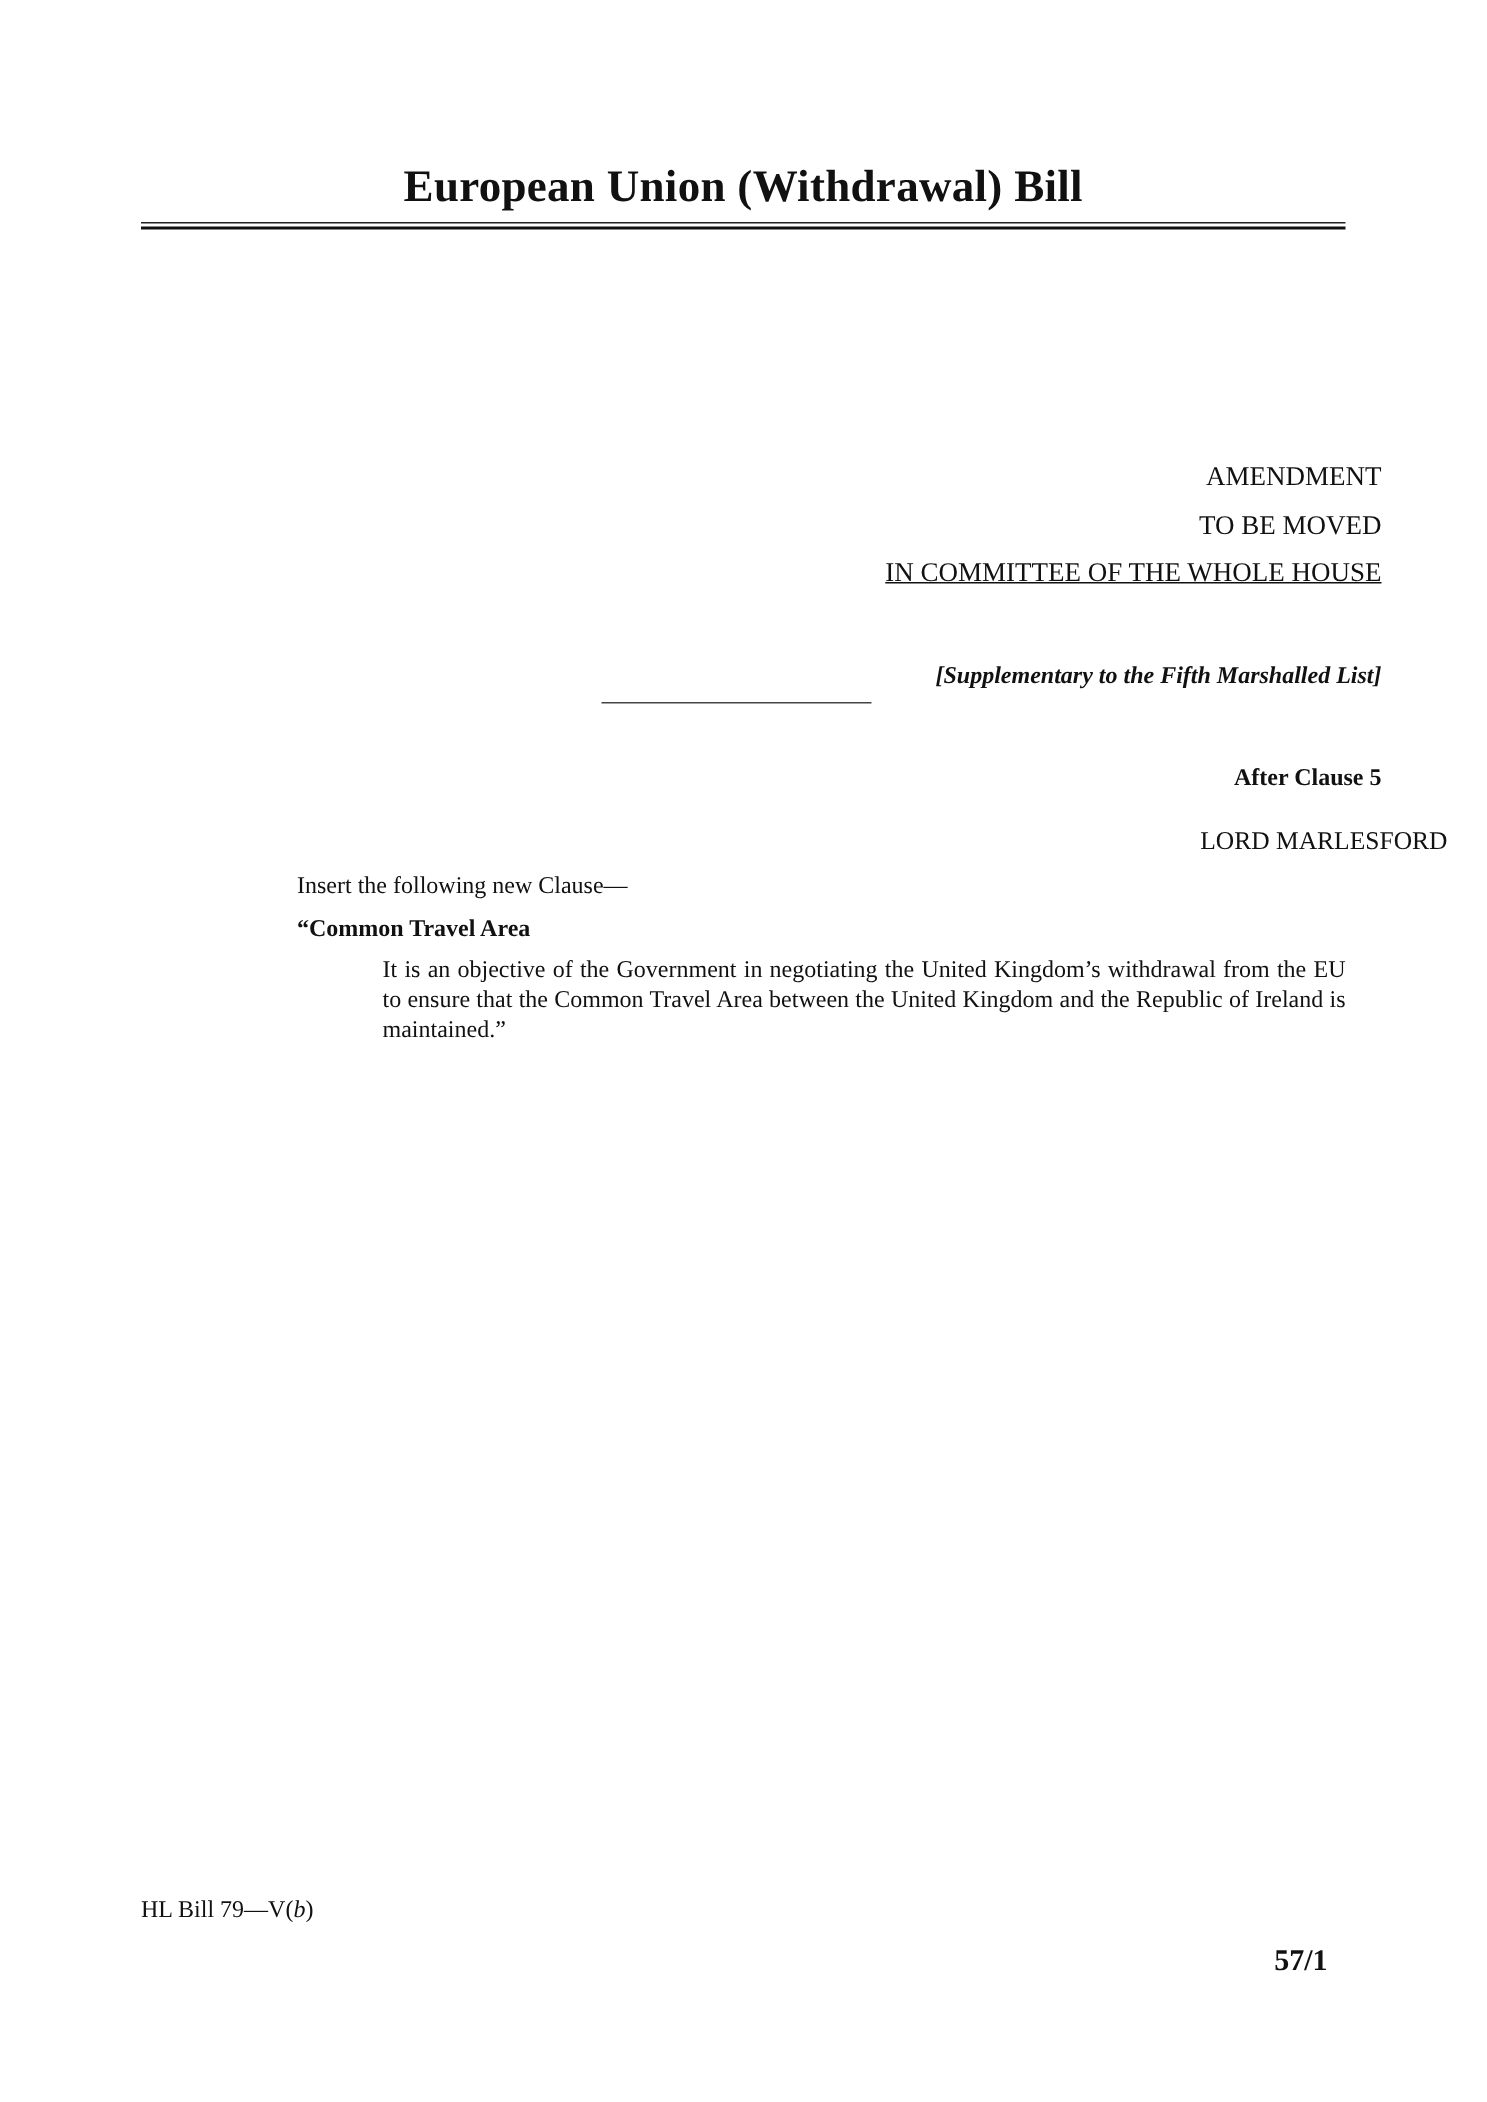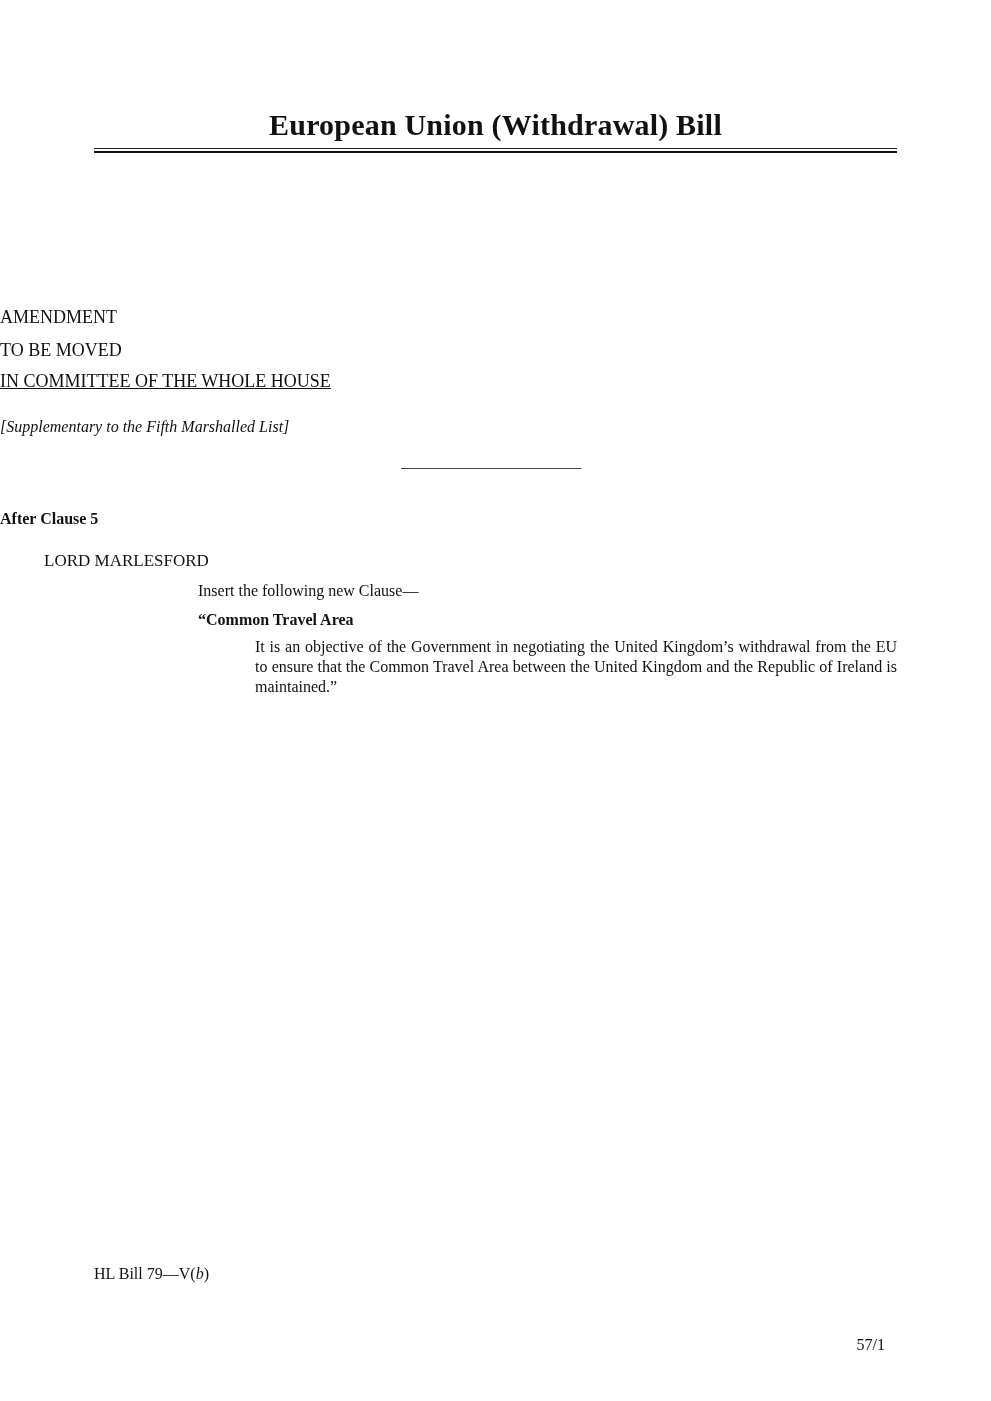--- a/index.html
+++ b/index.html
@@ -1,39 +1,39 @@
 <!DOCTYPE html>
 <html><head>
 <meta charset="utf-8">
 <style>
   html, body { margin:0; padding:0; background:#fff; }
   body { width:991px; height:1401px; position:relative; font-family:"Liberation Serif", "DejaVu Serif", serif; color:#111; }
   .title { position:absolute; left:94px; width:803px; top:108px; text-align:center; font-size:30px; font-weight:bold; letter-spacing:0.2px; }
   .rule-thin { position:absolute; left:94px; width:803px; top:148px; height:1px; background:#222; }
   .rule-thick { position:absolute; left:94px; width:803px; top:151px; height:2px; background:#111; }
-  .center-line { position:absolute; left:0; width:921px; text-align:left; font-size:18px; }
+  .center-line { position:absolute; left:0; width:921px; text-align:right; font-size:18px; }
   .italic { font-style:italic; font-size:16px; }
   .sep { position:absolute; left:401px; width:180px; top:468px; height:1px; background:#444; }
   .bold { font-weight:bold; font-size:16px; }
   .para { position:absolute; font-size:16px; }
   .body-text { position:absolute; left:255px; width:642px; top:637px; font-size:16px; line-height:20px; text-align:justify; text-align-last:left; }
   .footer-left { position:absolute; left:94px; top:1265px; font-size:16px; }
-  .footer-right { position:absolute; right:106px; top:1336px; font-size:16px; }
+  .footer-right { position:absolute; right:106px; top:1296px; font-size:20px;font-weight:bold; }
 </style>
 </head>
 <body>
 
 <div class="title">European Union (Withdrawal) Bill</div>
 <div class="rule-thin"></div>
 <div class="rule-thick"></div>
 
 <div class="center-line" style="top:307px;">AMENDMENT</div>
 <div class="center-line" style="top:340px;">TO BE MOVED</div>
 <div class="center-line" style="top:371px;text-decoration:underline;">IN COMMITTEE OF THE WHOLE HOUSE</div>
-<div class="center-line italic" style="top:418px;">[Supplementary to the Fifth Marshalled List]</div>
+<div class="center-line italic" style="top:442px;font-weight:bold;">[Supplementary to the Fifth Marshalled List]</div>
 
 <div class="sep"></div>
 
 <div class="center-line bold" style="top:510px;">After Clause 5</div>
 <div class="center-line" style="top:551px; font-size:17px;margin-left:44px;">LORD MARLESFORD</div>
 
 <div class="para" style="left:198px; top:582px;">Insert the following new Clause—</div>
 <div class="para bold" style="left:198px; top:611px;">“Common Travel Area</div>
 <div class="body-text">It is an objective of the Government in negotiating the United Kingdom’s withdrawal from the EU to ensure that the Common Travel Area between the United Kingdom and the Republic of Ireland is maintained.”</div>
 

